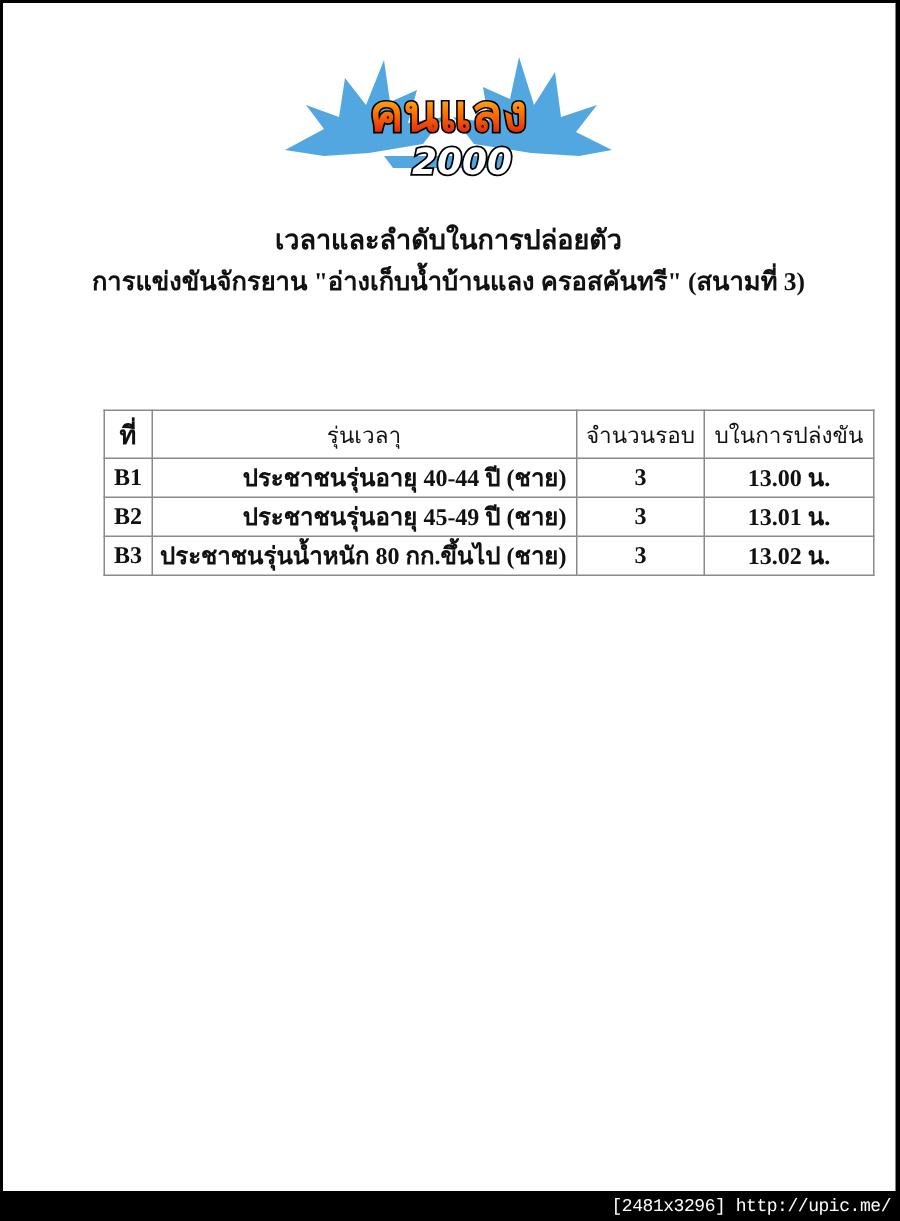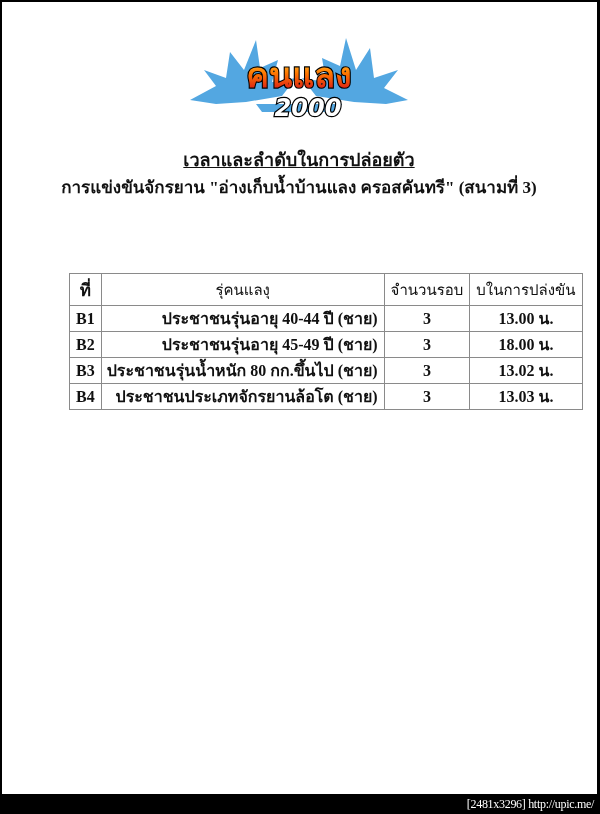--- a/index.html
+++ b/index.html
@@ -36,21 +36,21 @@
       width: 598px;
       text-align: center;
       color: #111;
     }
     .headings .line {
       font-weight: bold;
       font-size: 17px;
       line-height: 28px;
       white-space: nowrap;
     }
-    .headings .line.first { font-size: 18px; text-decoration: underline; }
+    .headings .line.first { font-size: 18px; }
     table.schedule {
       position: absolute;
       left: 69px;
       top: 273px;
       width: 464px;
       border-collapse: collapse;
       color: #111;
     }
     table.schedule th, table.schedule td {
       border: 1px solid #8a8a8a;
@@ -80,21 +80,21 @@
       top: 794px;
       width: 600px;
       height: 20px;
       background: #000;
     }
     .footer-text {
       position: absolute;
       right: 6px;
       top: 797px;
       color: #ffffff;
-      font-family: Liberation Serif, serif;
+      font-family: Liberation Mono, monospace;
       font-size: 12px;
       letter-spacing: -0.3px;
       white-space: nowrap;
     }
   </style>
 </head>
 <body>
 
 <div class="page"></div>
 
@@ -117,47 +117,41 @@
 
 <div class="headings">
   <div class="line first">เวลาและลำดับในการปล่อยตัว</div>
   <div class="line">การแข่งขันจักรยาน "อ่างเก็บน้ำบ้านแลง ครอสคันทรี" (สนามที่ 3)</div>
 </div>
 
 <table class="schedule">
   <thead>
     <tr>
       <th class="c-id">ที่</th>
-      <th class="c-name">รุ่คนแลงุ</th>
+      <th class="c-name">รุ่นเวลาุ</th>
       <th class="c-rounds">จำนวนรอบ</th>
       <th class="c-time">บในการปล่งขัน</th>
     </tr>
   </thead>
   <tbody>
     <tr>
       <td class="c-id">B1</td>
       <td class="name c-name">ประชาชนรุ่นอายุ  40-44  ปี  (ชาย)</td>
       <td class="c-rounds">3</td>
       <td class="c-time">13.00 น.</td>
     </tr>
     <tr>
       <td class="c-id">B2</td>
       <td class="name c-name">ประชาชนรุ่นอายุ  45-49  ปี  (ชาย)</td>
       <td class="c-rounds">3</td>
-      <td class="c-time">18.00 น.</td>
+      <td class="c-time">13.01 น.</td>
     </tr>
     <tr>
       <td class="c-id">B3</td>
       <td class="name c-name">ประชาชนรุ่นน้ำหนัก 80 กก.ขึ้นไป (ชาย)</td>
       <td class="c-rounds">3</td>
       <td class="c-time">13.02 น.</td>
-    </tr>
-    <tr>
-      <td class="c-id">B4</td>
-      <td class="name c-name">ประชาชนประเภทจักรยานล้อโต (ชาย)</td>
-      <td class="c-rounds">3</td>
-      <td class="c-time">13.03 น.</td>
     </tr>
   </tbody>
 </table>
 
 <div class="footer-bar"></div>
 <div class="footer-text">[2481x3296] http://upic.me/</div>
 
 </body></html>

